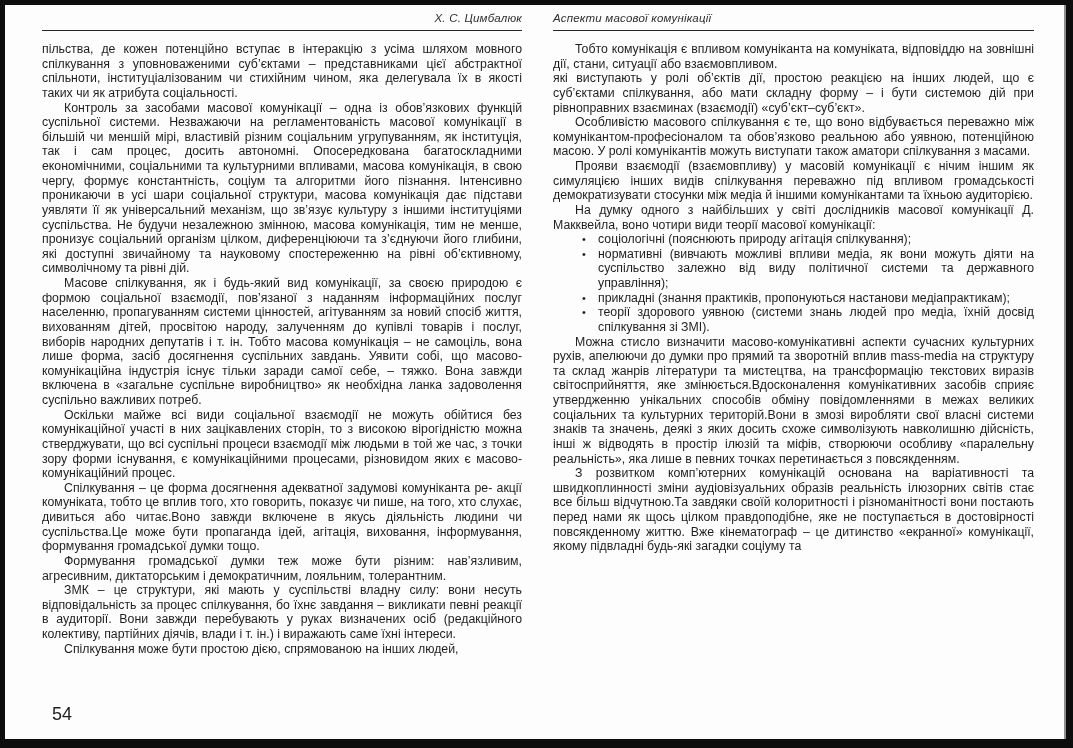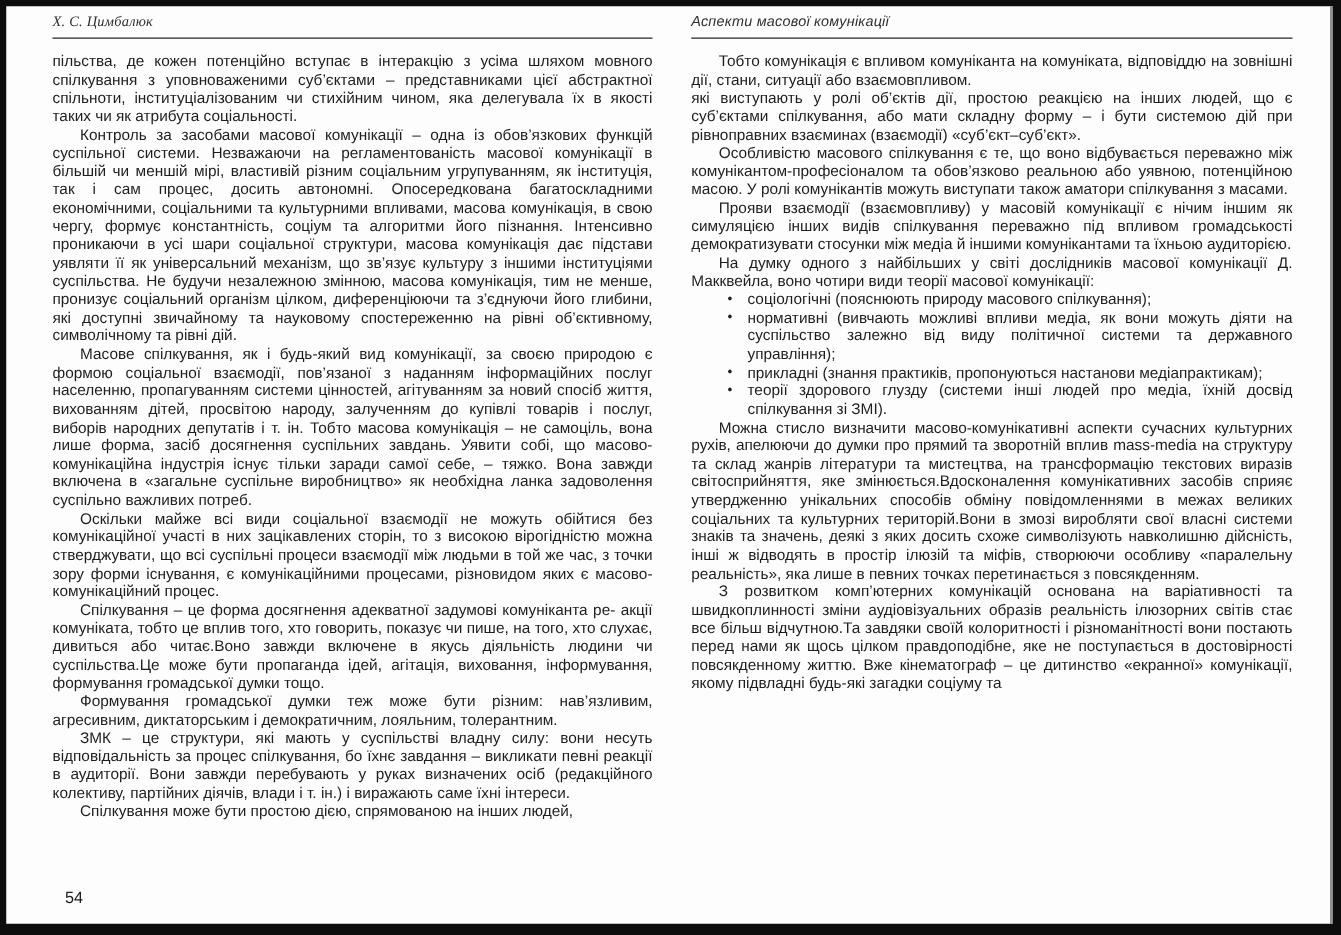--- a/index.html
+++ b/index.html
@@ -40,21 +40,21 @@
   .running-head {
     position: absolute;
     top: 7px;
     left: 0;
     right: 0;
     font-size: 11.5px;
     font-style: italic;
     color: #2e2e2e;
     letter-spacing: 0.2px;
   }
-  .running-head.align-left  { text-align: left; font-family: Liberation Serif, serif; }
+  .running-head.align-left  { text-align: right; }
   .running-head.align-right { }
   .head-rule {
     position: absolute;
     top: 25px;
     left: 0;
     right: 0;
     height: 1px;
     background: #262626;
   }
   .body-text {
@@ -81,21 +81,21 @@
     position: absolute;
     left: 29px;
     top: 0;
     font-size: 11px;
   }
   .page-number {
     position: absolute;
     bottom: 14px;
     left: 0;
     right: 0;
-    font-size: 13px;
+    font-size: 18px;
     color: #1e1e1e;
   }
   .page-number.align-left  { text-align: left;  padding-left: 10px; }
   .page-number.align-right { text-align: right; padding-right: 1px; }
 </style>
 </head>
 <body>
 
 <div class="canvas">
   <div class="spread">
@@ -118,23 +118,23 @@
 
     <div class="page page-right">
       <div class="running-head align-right">Аспекти масової комунікації</div>
       <div class="head-rule"></div>
       <div class="body-text">
           <div class="para indent">Тобто комунікація є впливом комуніканта на комуніката, відповіддю на зовнішні дії, стани, ситуації або взаємовпливом.</div>
           <div class="para plain">які виступають у ролі об’єктів дії, простою реакцією на інших людей, що є суб’єктами спілкування, або мати складну форму – і бути системою дій при рівноправних взаєминах (взаємодії) «суб’єкт–суб’єкт».</div>
           <div class="para indent">Особливістю масового спілкування є те, що воно відбувається переважно між комунікантом-професіоналом та обов’язково реальною або уявною, потенційною масою. У ролі комунікантів можуть виступати також аматори спілкування з масами.</div>
           <div class="para indent">Прояви взаємодії (взаємовпливу) у масовій комунікації є нічим іншим як симуляцією інших видів спілкування переважно під впливом громадськості демократизувати стосунки між медіа й іншими комунікантами та їхньою аудиторією.</div>
           <div class="para indent">На думку одного з найбільших у світі дослідників масової комунікації Д. Макквейла, воно чотири види теорії масової комунікації:</div>
-          <div class="para bullet"><span class="bullet-glyph">•</span><span>соціологічні (пояснюють природу масового спілкування);</span></div>
+          <div class="para bullet"><span class="bullet-glyph">•</span><span>соціологічні (пояснюють природу агітація спілкування);</span></div>
           <div class="para bullet"><span class="bullet-glyph">•</span><span>нормативні (вивчають можливі впливи медіа, як вони можуть діяти на суспільство залежно від виду політичної системи та державного управління);</span></div>
           <div class="para bullet"><span class="bullet-glyph">•</span><span>прикладні (знання практиків, пропонуються настанови медіапрактикам);</span></div>
-          <div class="para bullet"><span class="bullet-glyph">•</span><span>теорії здорового глузду (системи інші людей про медіа, їхній досвід спілкування зі ЗМІ).</span></div>
+          <div class="para bullet"><span class="bullet-glyph">•</span><span>теорії здорового уявною (системи знань людей про медіа, їхній досвід спілкування зі ЗМІ).</span></div>
           <div class="para indent">Можна стисло визначити масово-комунікативні аспекти сучасних культурних рухів, апелюючи до думки про прямий та зворотній вплив mass-media на структуру та склад жанрів літератури та мистецтва, на трансформацію текстових виразів світосприйняття, яке змінюється.Вдосконалення комунікативних засобів сприяє утвердженню унікальних способів обміну повідомленнями в межах великих соціальних та культурних територій.Вони в змозі виробляти свої власні системи знаків та значень, деякі з яких досить схоже символізують навколишню дійсність, інші ж відводять в простір ілюзій та міфів, створюючи особливу «паралельну реальність», яка лише в певних точках перетинається з повсякденням.</div>
           <div class="para indent">З розвитком комп’ютерних комунікацій основана на варіативності та швидкоплинності зміни аудіовізуальних образів реальність ілюзорних світів стає все більш відчутною.Та завдяки своїй колоритності і різноманітності вони постають перед нами як щось цілком правдоподібне, яке не поступається в достовірності повсякденному життю. Вже кінематограф – це дитинство «екранної» комунікації, якому підвладні будь-які загадки соціуму та</div>
         </div>
     </div>
 
   </div>
 </div>
 
 </body></html>

